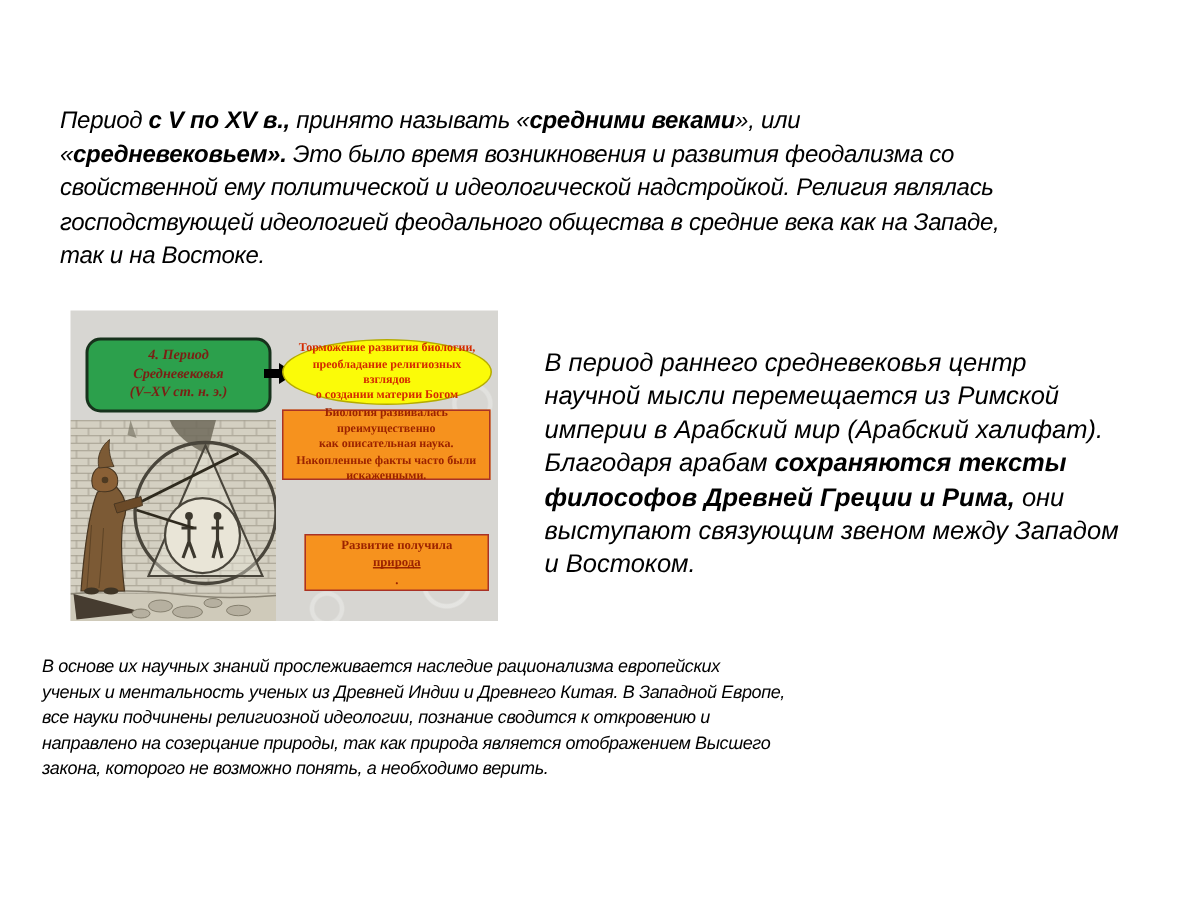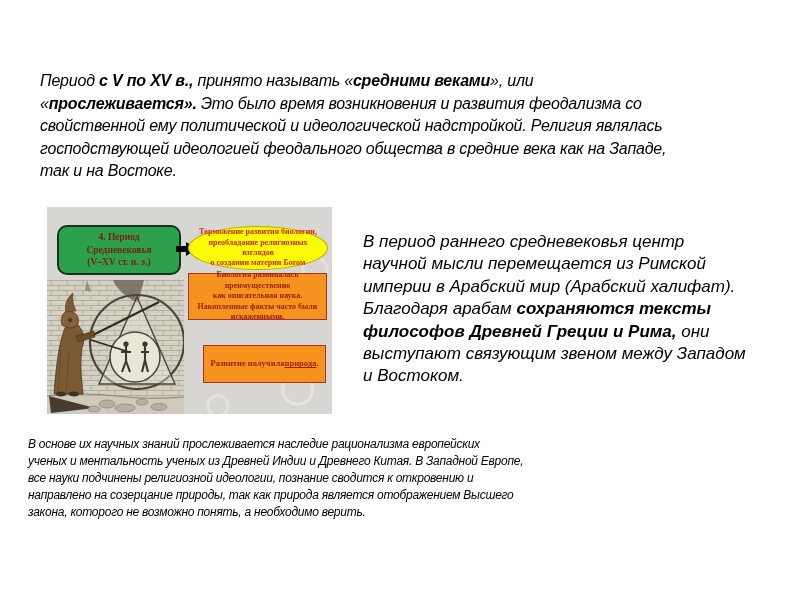--- a/index.html
+++ b/index.html
@@ -33,47 +33,47 @@
       radial-gradient(circle at 94% 30%, rgba(255,255,255,0) 10px, rgba(228,228,225,0.8) 11px, rgba(228,228,225,0.8) 13px, rgba(255,255,255,0) 14px),
       radial-gradient(circle at 60% 96%, rgba(255,255,255,0) 8px, rgba(229,229,226,0.8) 9px, rgba(229,229,226,0.8) 11px, rgba(255,255,255,0) 12px),
       #d7d6d2;
     font-family:"Liberation Serif", serif;
   }
   .shape{position:absolute;display:flex;align-items:center;justify-content:center;
     text-align:center;box-sizing:border-box;white-space:pre-line;font-weight:bold;}
   .green-box{
     left:10px;top:18px;width:124px;height:50px;
     background:#2ca04c;border:2px solid #17321c;border-radius:10px;
-    color:#7b1f14;font-size:9.5px;line-height:1.3;
+    color:#7b1f14;font-size:9.5px;line-height:1.3;font-style:italic;
   }
   .yellow-ellipse{
     left:141px;top:19px;width:140px;height:44px;border-radius:50%;
     background:#fbfb08;border:1.5px solid #b5ab00;
     color:#d42b00;font-size:8px;line-height:1.3;padding:0 8px;
   }
   .orange-box{
     background:#f6921e;border:1.5px solid #a93226;
     color:#9c2300;font-size:8px;line-height:1.32;
   }
   .orange-1{left:141px;top:66px;width:139px;height:47px;}
-  .orange-2{left:156px;top:138px;width:123px;height:38px;font-size:8.5px;}
+  .orange-2{left:156px;top:149px;width:123px;height:38px;font-size:8.5px;flex-direction:column;}
   .flow-arrow{position:absolute;left:129px;top:35px;width:21px;height:14px;}
   .flow-arrow .bar{position:absolute;left:0;top:4px;width:11px;height:6px;background:#000;}
   .flow-arrow .head{position:absolute;left:10px;top:0;width:0;height:0;
     border-left:11px solid #000;border-top:7px solid transparent;border-bottom:7px solid transparent;}
   .engraving{position:absolute;left:0;top:73px;}
 </style>
 </head>
 <body>
 
 <div class="slide">
 
 
   <div class="para intro"><span>Период </span><span style="font-weight: bold;">с V по XV в.,</span><span> принято называть «</span><span style="font-weight: bold;">средними веками</span><span>», или
-«</span><span style="font-weight: bold;">прослеживается».</span><span> Это было время возникновения и развития феодализма со
+«</span><span style="font-weight: bold;">средневековьем».</span><span> Это было время возникновения и развития феодализма со
 свойственной ему политической и идеологической надстройкой. Религия являлась
 господствующей идеологией феодального общества в средние века как на Западе,
 так и на Востоке.</span></div>
 
   <div class="figure">
 
     <div class="shape green-box">4. Период
 Средневековья
 (V–XV ст. н. э.)</div>
 

